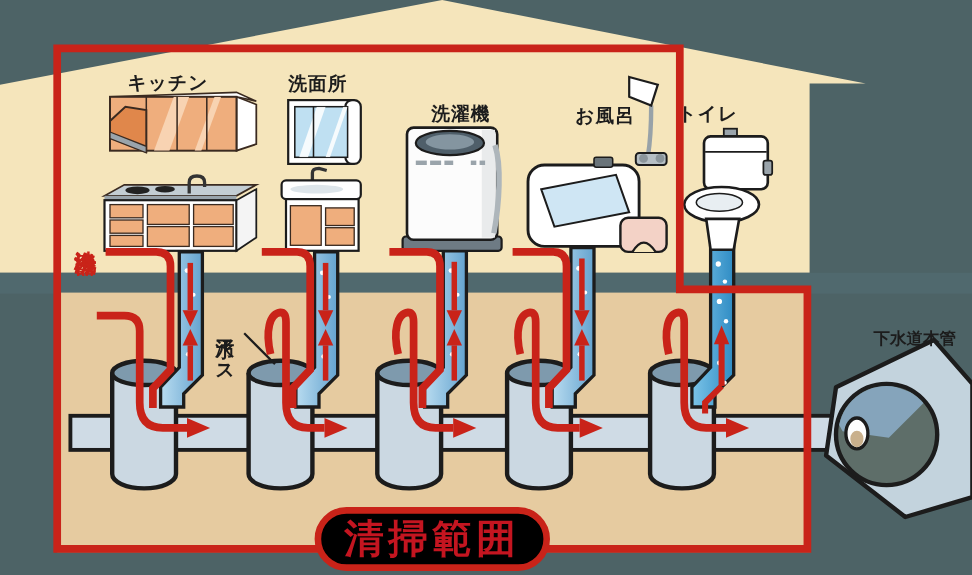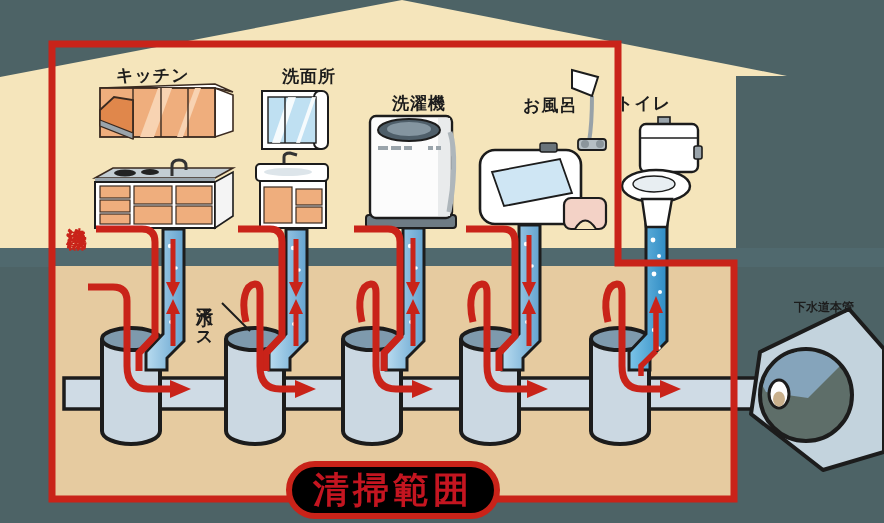--- a/index.html
+++ b/index.html
@@ -3,25 +3,25 @@
 <meta charset="utf-8">
 <style>
   html,body{margin:0;padding:0;background:#3d4f52;font-family:"Liberation Sans","DejaVu Sans",sans-serif;}
   #stage{position:relative;width:884px;height:523px;overflow:hidden;background:#4d6366;}
   #stage svg{position:absolute;left:0;top:0;}
   .lbl{position:absolute;color:#1c1c1c;font-weight:bold;font-size:17px;letter-spacing:1px;white-space:nowrap;}
   .lbl-v{position:absolute;writing-mode:vertical-rl;text-orientation:upright;font-weight:bold;white-space:nowrap;}
   .lbl-equip{left:64px;top:212px;color:#c92319;font-size:20px;letter-spacing:1px;}
   .lbl-masu{left:193px;top:294px;color:#1c1c1c;font-size:17px;letter-spacing:2px;}
   .lbl-kitchen{left:116px;top:64px;text-align:center;}
-  .lbl-washroom{left:282px;top:65px;}
+  .lbl-washroom{left:262px;top:65px;}
   .lbl-washer{left:392px;top:92px;}
   .lbl-bath{left:523px;top:94px;}
   .lbl-toilet{left:616px;top:92px;font-family:Liberation Serif, serif;}
-  .lbl-sewer{left:794px;top:299px;font-size:12px;letter-spacing:0px;}
+  .lbl-sewer{left:794px;top:299px;font-size:15px;letter-spacing:0px;}
   .note{position:absolute;left:507px;top:468px;color:#c92319;font-weight:bold;font-size:19px;letter-spacing:1px;white-space:nowrap;}
   .badge{position:absolute;left:286px;top:461px;width:214px;height:58px;background:#000000;
          border:6px solid #c92319;border-radius:32px;box-sizing:border-box;
          display:flex;align-items:center;justify-content:center;}
   .badge span{color:#c41520;font-weight:bold;font-size:36px;letter-spacing:4px;white-space:nowrap;}
 </style>
 </head>
 <body>
 
 <div id="stage">

